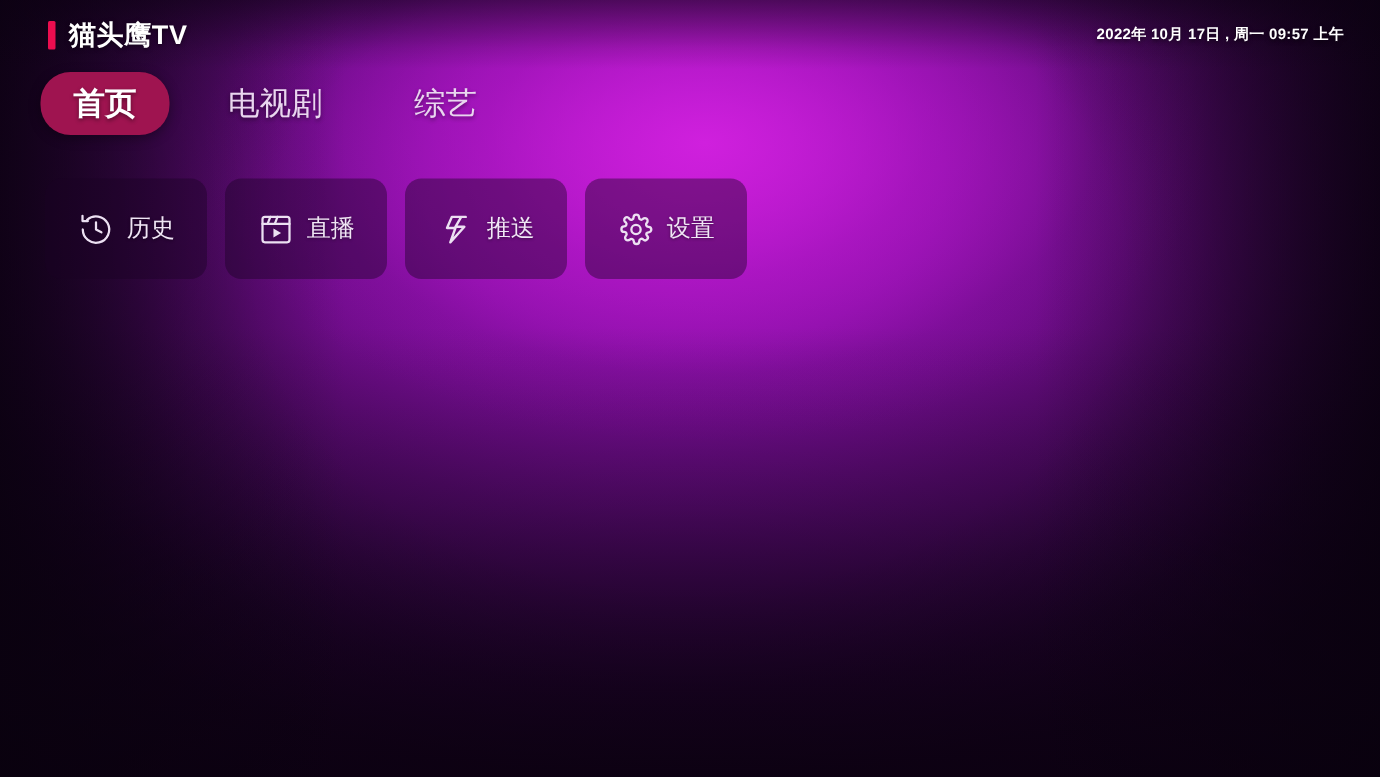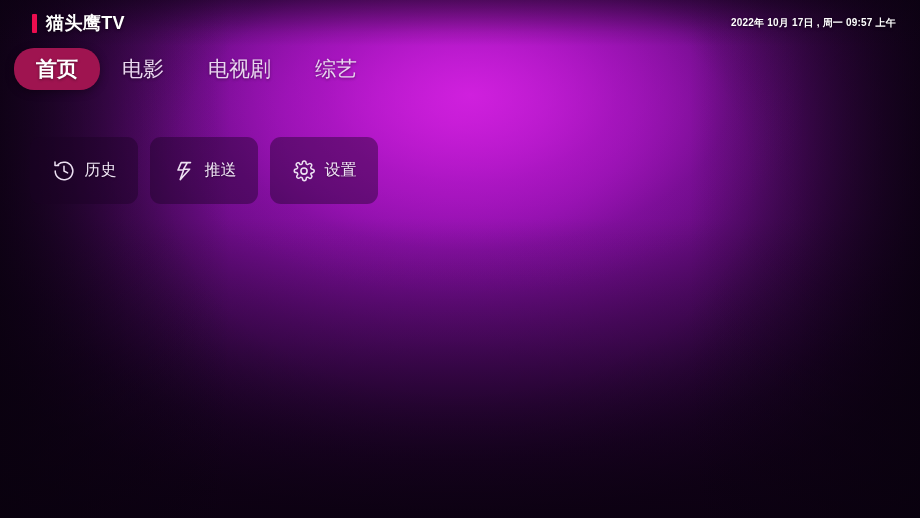--- a/index.html
+++ b/index.html
@@ -85,42 +85,42 @@
     text-shadow:0 1px 3px rgba(0,0,0,0.5);
   }
   .datetime {
     color:#ffffff; font-size:10px; font-weight:bold;
     letter-spacing:0.2px; white-space:nowrap;
     text-shadow:0 1px 3px rgba(0,0,0,0.55);
   }
 
   
   .nav {
-    position:absolute; top:48px; left:14px;
-    display:flex; align-items:center; gap:0px;
+    position:absolute; top:48px; left:27px;
+    display:flex; align-items:center; gap:17px;
   }
   .tab {
     position:relative;
     font-size:21px; color:#e9d6ef;
     padding:7px 22px;
     border-radius:20px;
     white-space:nowrap;
     text-shadow:0 1px 3px rgba(0,0,0,0.45);
     cursor:pointer;
   }
   .tab.active {
     background:#9f1450;
     color:#ffffff;
     font-weight:bold;
     box-shadow:0 2px 8px rgba(0,0,0,0.35);
   }
 
   
   .shortcuts {
-    position:absolute; top:137px; left:30px;
+    position:absolute; top:119px; left:30px;
     display:flex; gap:12px;text-align:right;
   }
   .tile {
     width:108px; height:67px;
     border-radius:11px;
     background:rgba(26,3,35,0.42);
     display:flex; align-items:center; justify-content:center;
     gap:9px;
     cursor:pointer;
   }
@@ -154,38 +154,49 @@
     <div class="header">
       <div class="brand">
         <span class="brand-bar"></span>
         <span class="brand-name">猫头鹰TV</span>
       </div>
       <div class="datetime">2022年 10月 17日 , 周一 09:57 上午</div>
     </div>
 
     <div class="nav">
       <div class="tab active">首页</div>
-      <div class="tab">电影</div>
       <div class="tab">电视剧</div>
       <div class="tab">综艺</div>
     </div>
 
     <div class="shortcuts">
 
       <div class="tile">
         <span class="ico">
           <svg viewBox="0 0 24 24" fill="none" stroke="currentColor" stroke-width="1.5" stroke-linecap="round" stroke-linejoin="round">
             <path d="M3.2 12a8.8 8.8 0 1 0 2.9-6.5"></path>
             <polyline points="3.0,2.9 3.0,6.4 6.6,6.4"></polyline>
             <polyline points="12,7.2 12,12 15.6,13.9"></polyline>
           </svg>
         </span>
         <span class="tile-label">历史</span>
       </div>
 
+      <div class="tile">
+        <span class="ico">
+          <svg viewBox="0 0 24 24" fill="none" stroke="currentColor" stroke-width="1.5" stroke-linecap="round" stroke-linejoin="round">
+            <rect x="3" y="3.5" width="18" height="17" rx="1.6"></rect>
+            <line x1="3" y1="8.3" x2="21" y2="8.3"></line>
+            <line x1="8.2" y1="3.6" x2="6.4" y2="8.2"></line>
+            <line x1="13.0" y1="3.6" x2="11.2" y2="8.2"></line>
+            <polygon points="10.3,11.4 15.4,14.4 10.3,17.4" fill="currentColor" stroke="none"></polygon>
+          </svg>
+        </span>
+        <span class="tile-label">直播</span>
+      </div>
 
 
       <div class="tile">
         <span class="ico">
           <svg viewBox="0 0 24 24" fill="none" stroke="currentColor" stroke-width="1.6" stroke-linecap="round" stroke-linejoin="round">
             <polyline points="18.5,3.6 9.2,3.6 6.0,11.0 11.6,11.0 8.2,20.6 17.6,10.2 11.6,10.2 15.4,3.7"></polyline>
           </svg>
         </span>
         <span class="tile-label">推送</span>
       </div>

